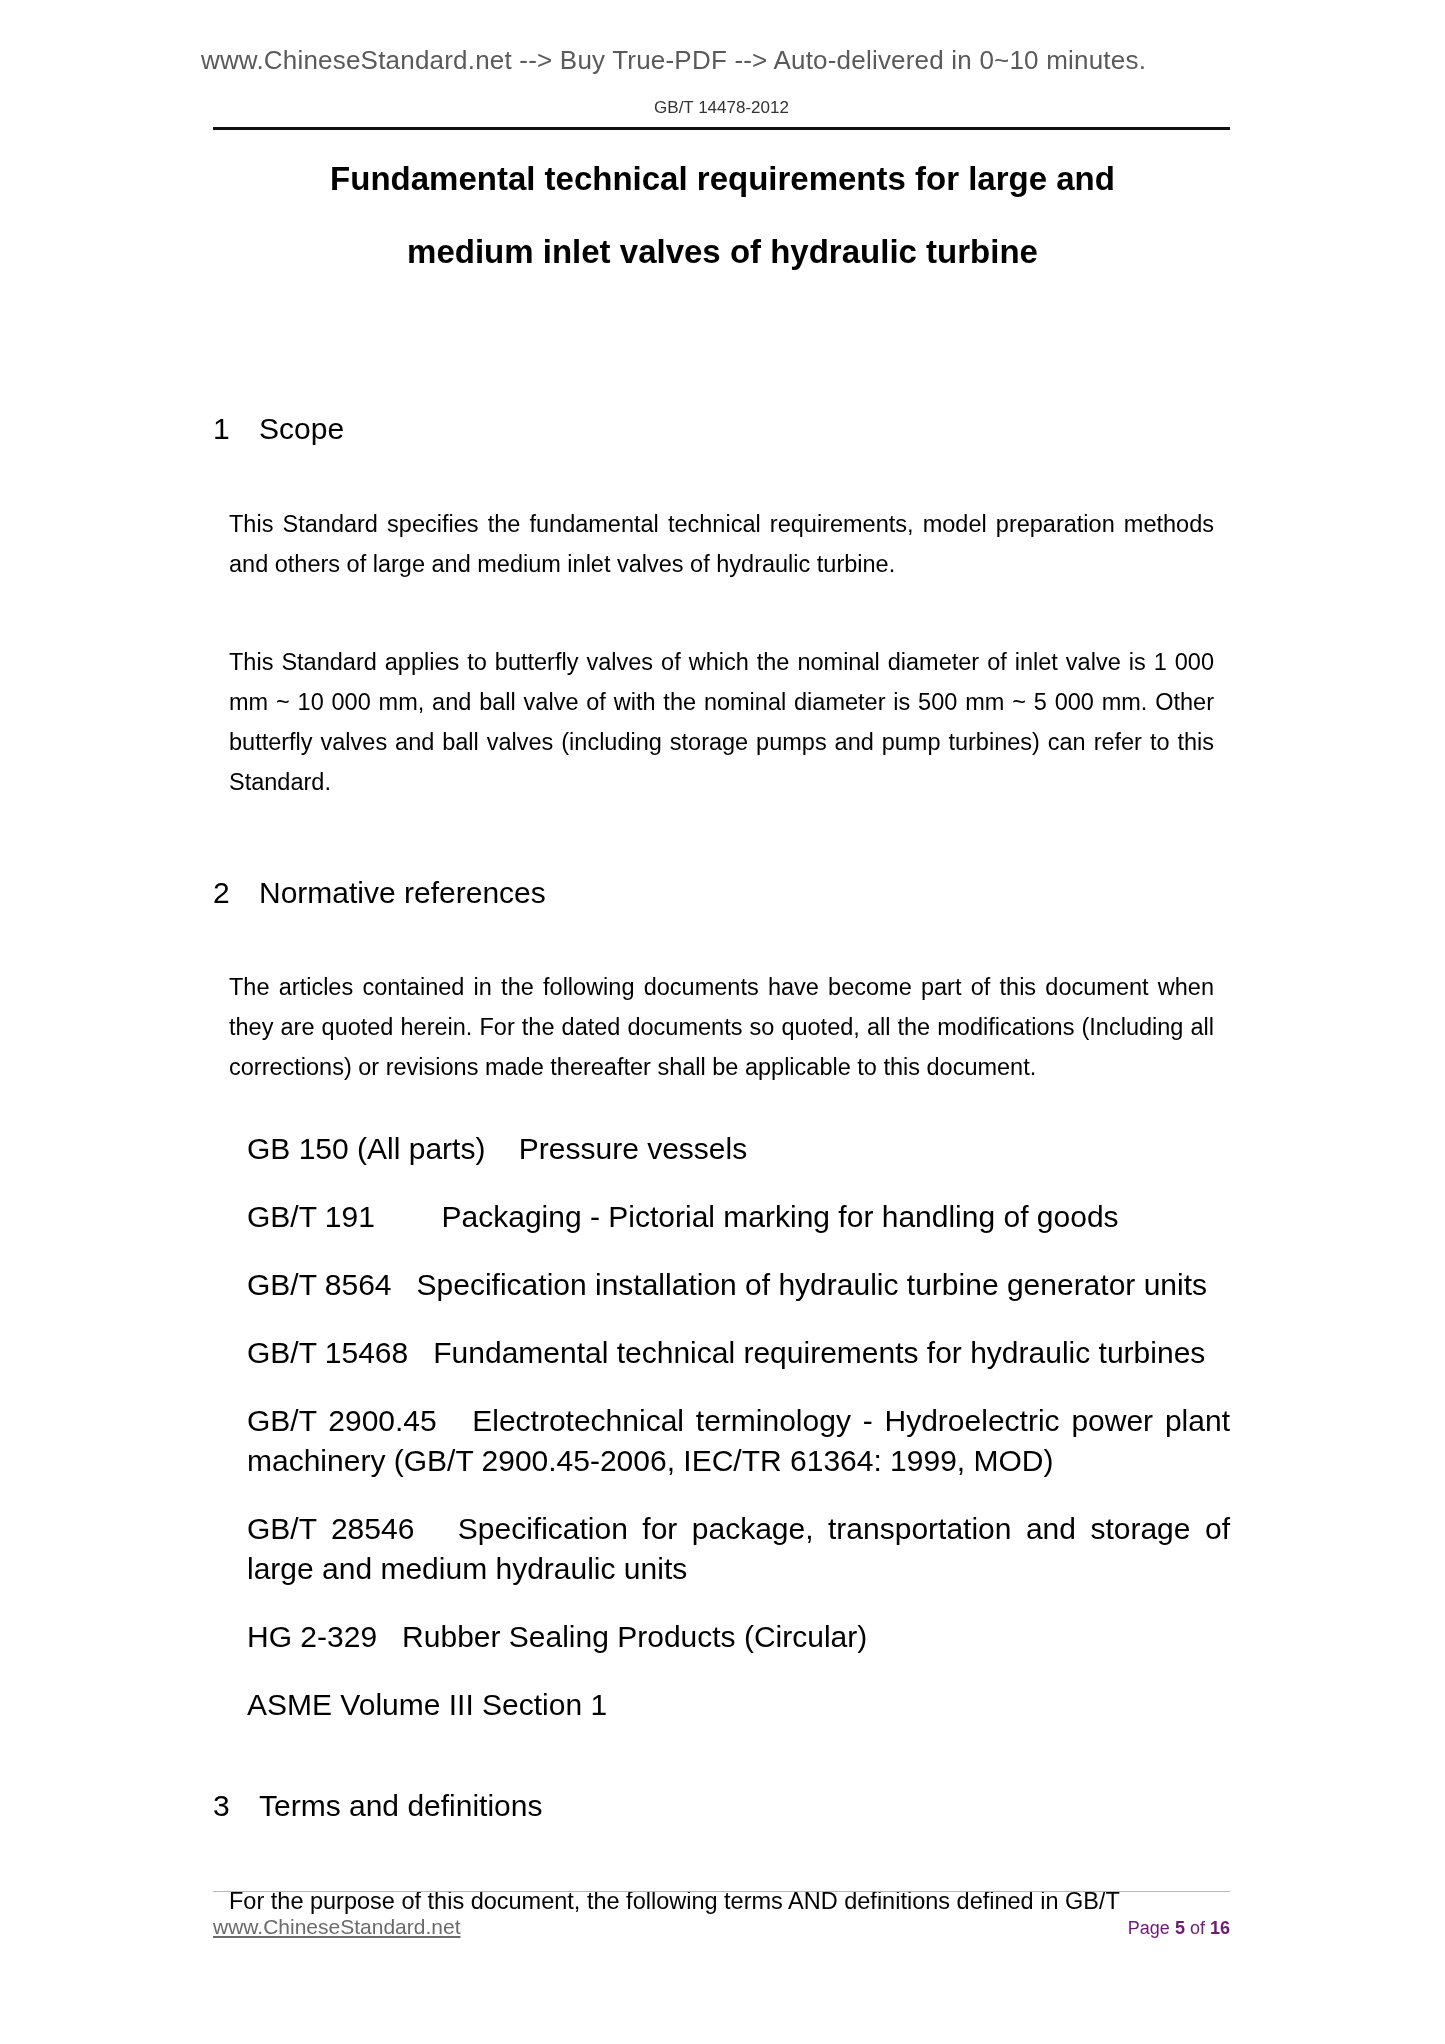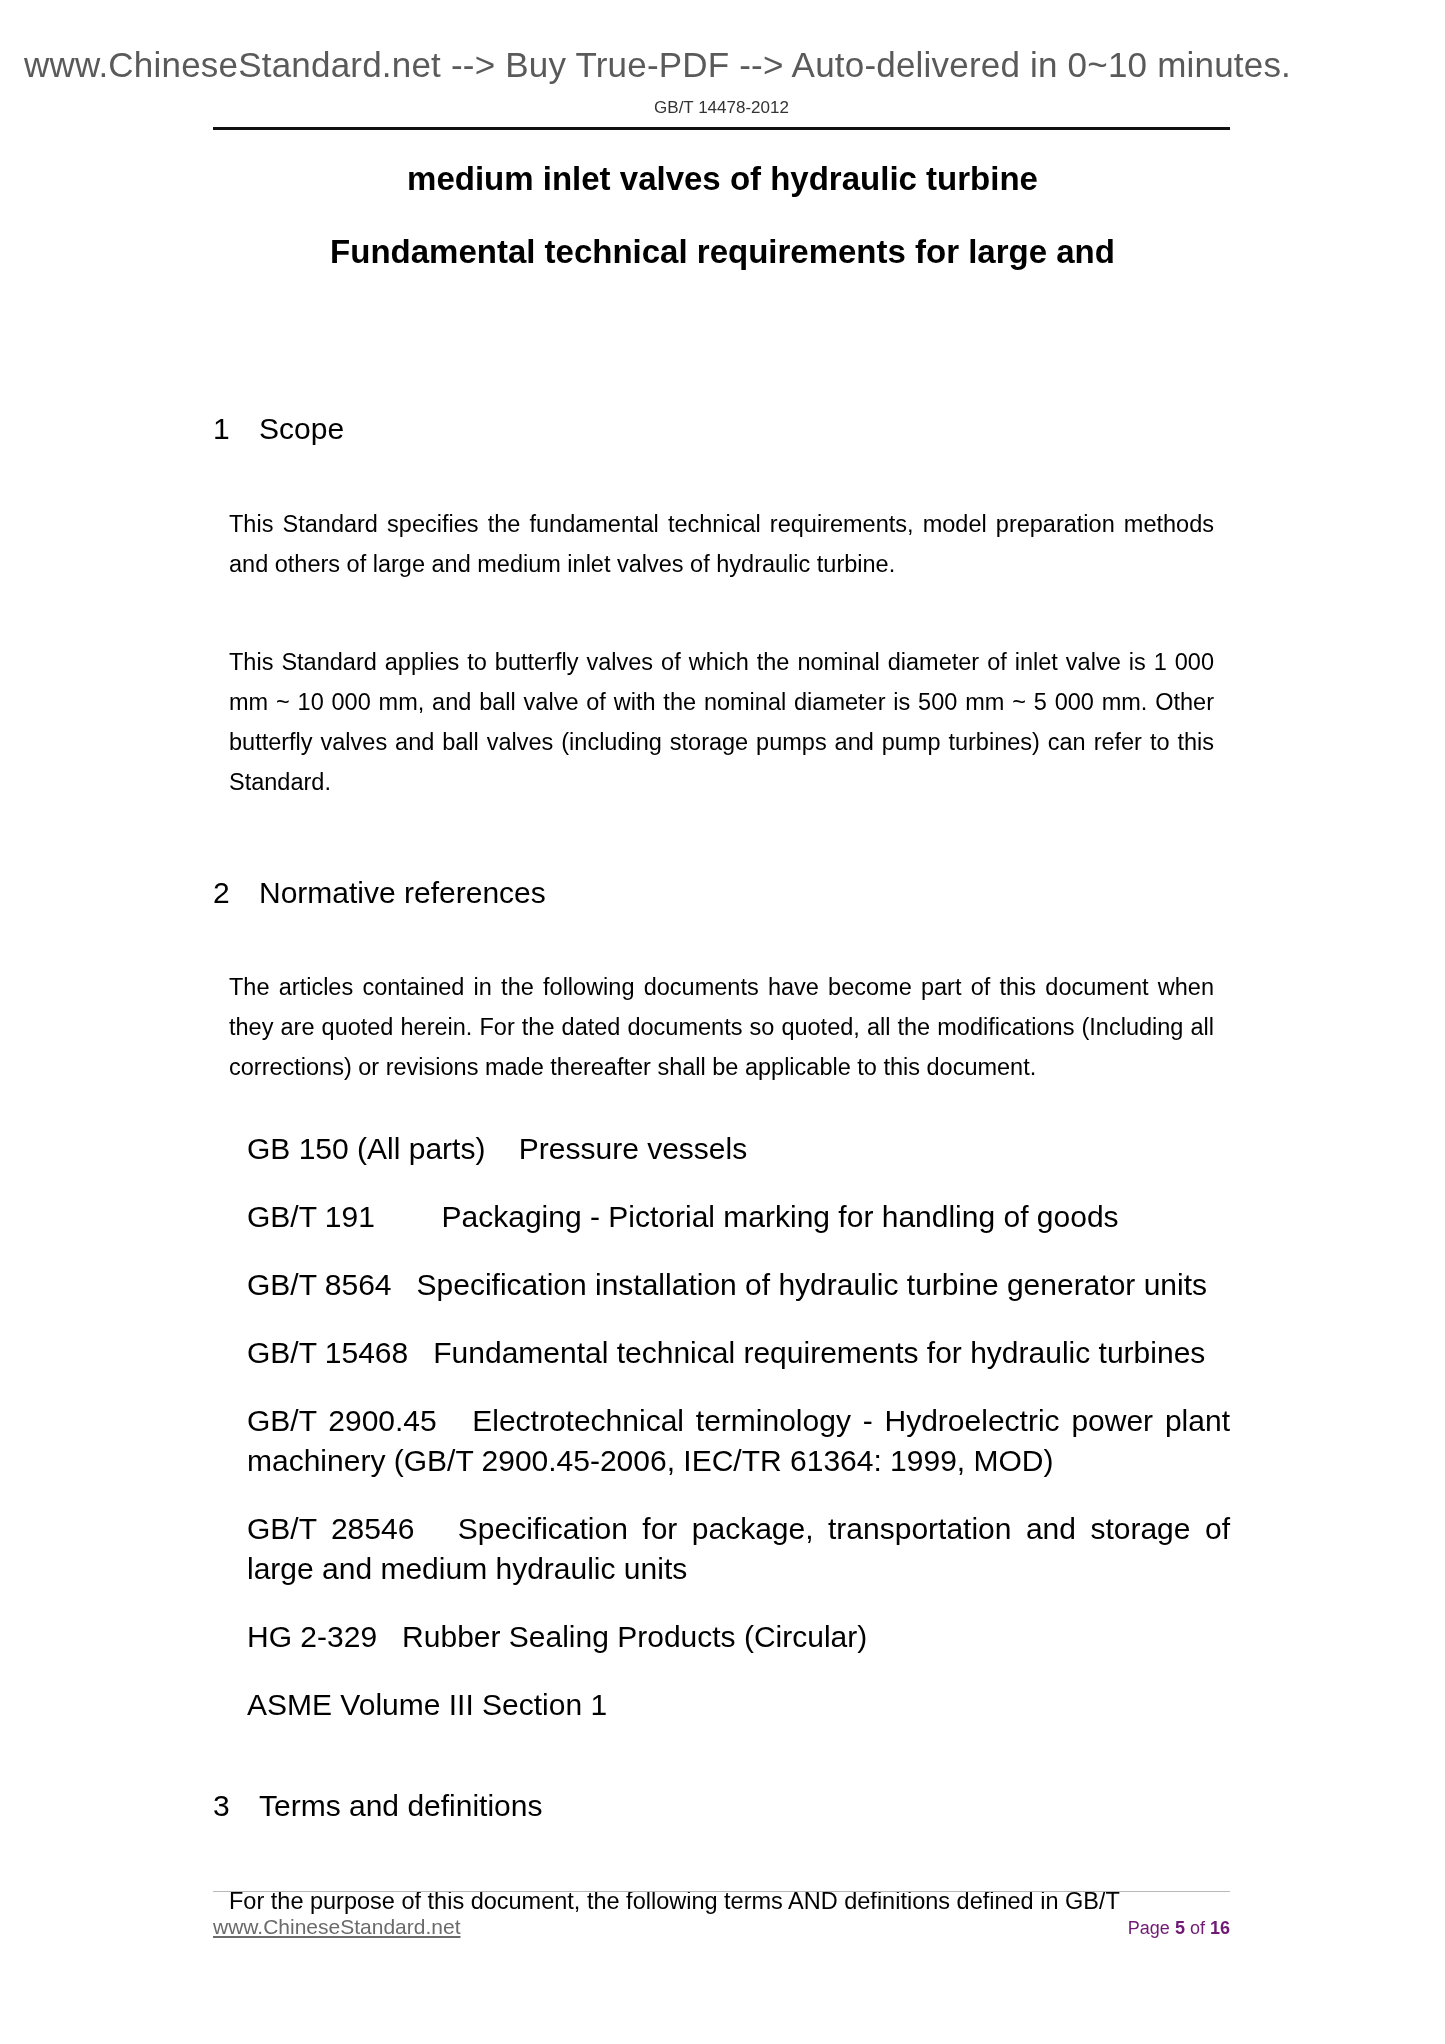--- a/index.html
+++ b/index.html
@@ -18,24 +18,24 @@
     margin: 0 auto;
     background: #ffffff;
     box-sizing: border-box;
     overflow: hidden;
   }
 
   
   .promo {
     position: absolute;
     top: 45px;
-    left: 0;
+    left: 16px;
     width: 1315px;
     text-align: center;
-    font-size: 35px;
+    font-size: 26px;
     color: #5a5a5a;
     letter-spacing: 0.2px;
     white-space: nowrap;
   }
 
   
   .std-header {
     position: absolute;
     top: 98px;
     left: 213px;
@@ -151,22 +151,22 @@
 <body>
 
 <div class="page">
 
   <div class="promo">www.ChineseStandard.net --&gt; Buy True-PDF --&gt; Auto-delivered in 0~10 minutes.</div>
 
   <div class="std-header">GB/T 14478-2012</div>
   <div class="header-rule"></div>
 
   <div class="doc-title">
+    <span class="tline">Fundamental technical requirements for large and</span>
     <span class="tline">medium inlet valves of hydraulic turbine</span>
-    <span class="tline">Fundamental technical requirements for large and</span>
   </div>
 
   <div class="content">
 
     <h2 class="section">
       <span class="num">1</span><span>Scope</span>
     </h2>
     <div class="sp-after-head"></div>
 
     <p class="body">This Standard specifies the fundamental technical requirements, model preparation methods and others of large and medium inlet valves of hydraulic turbine.</p>

